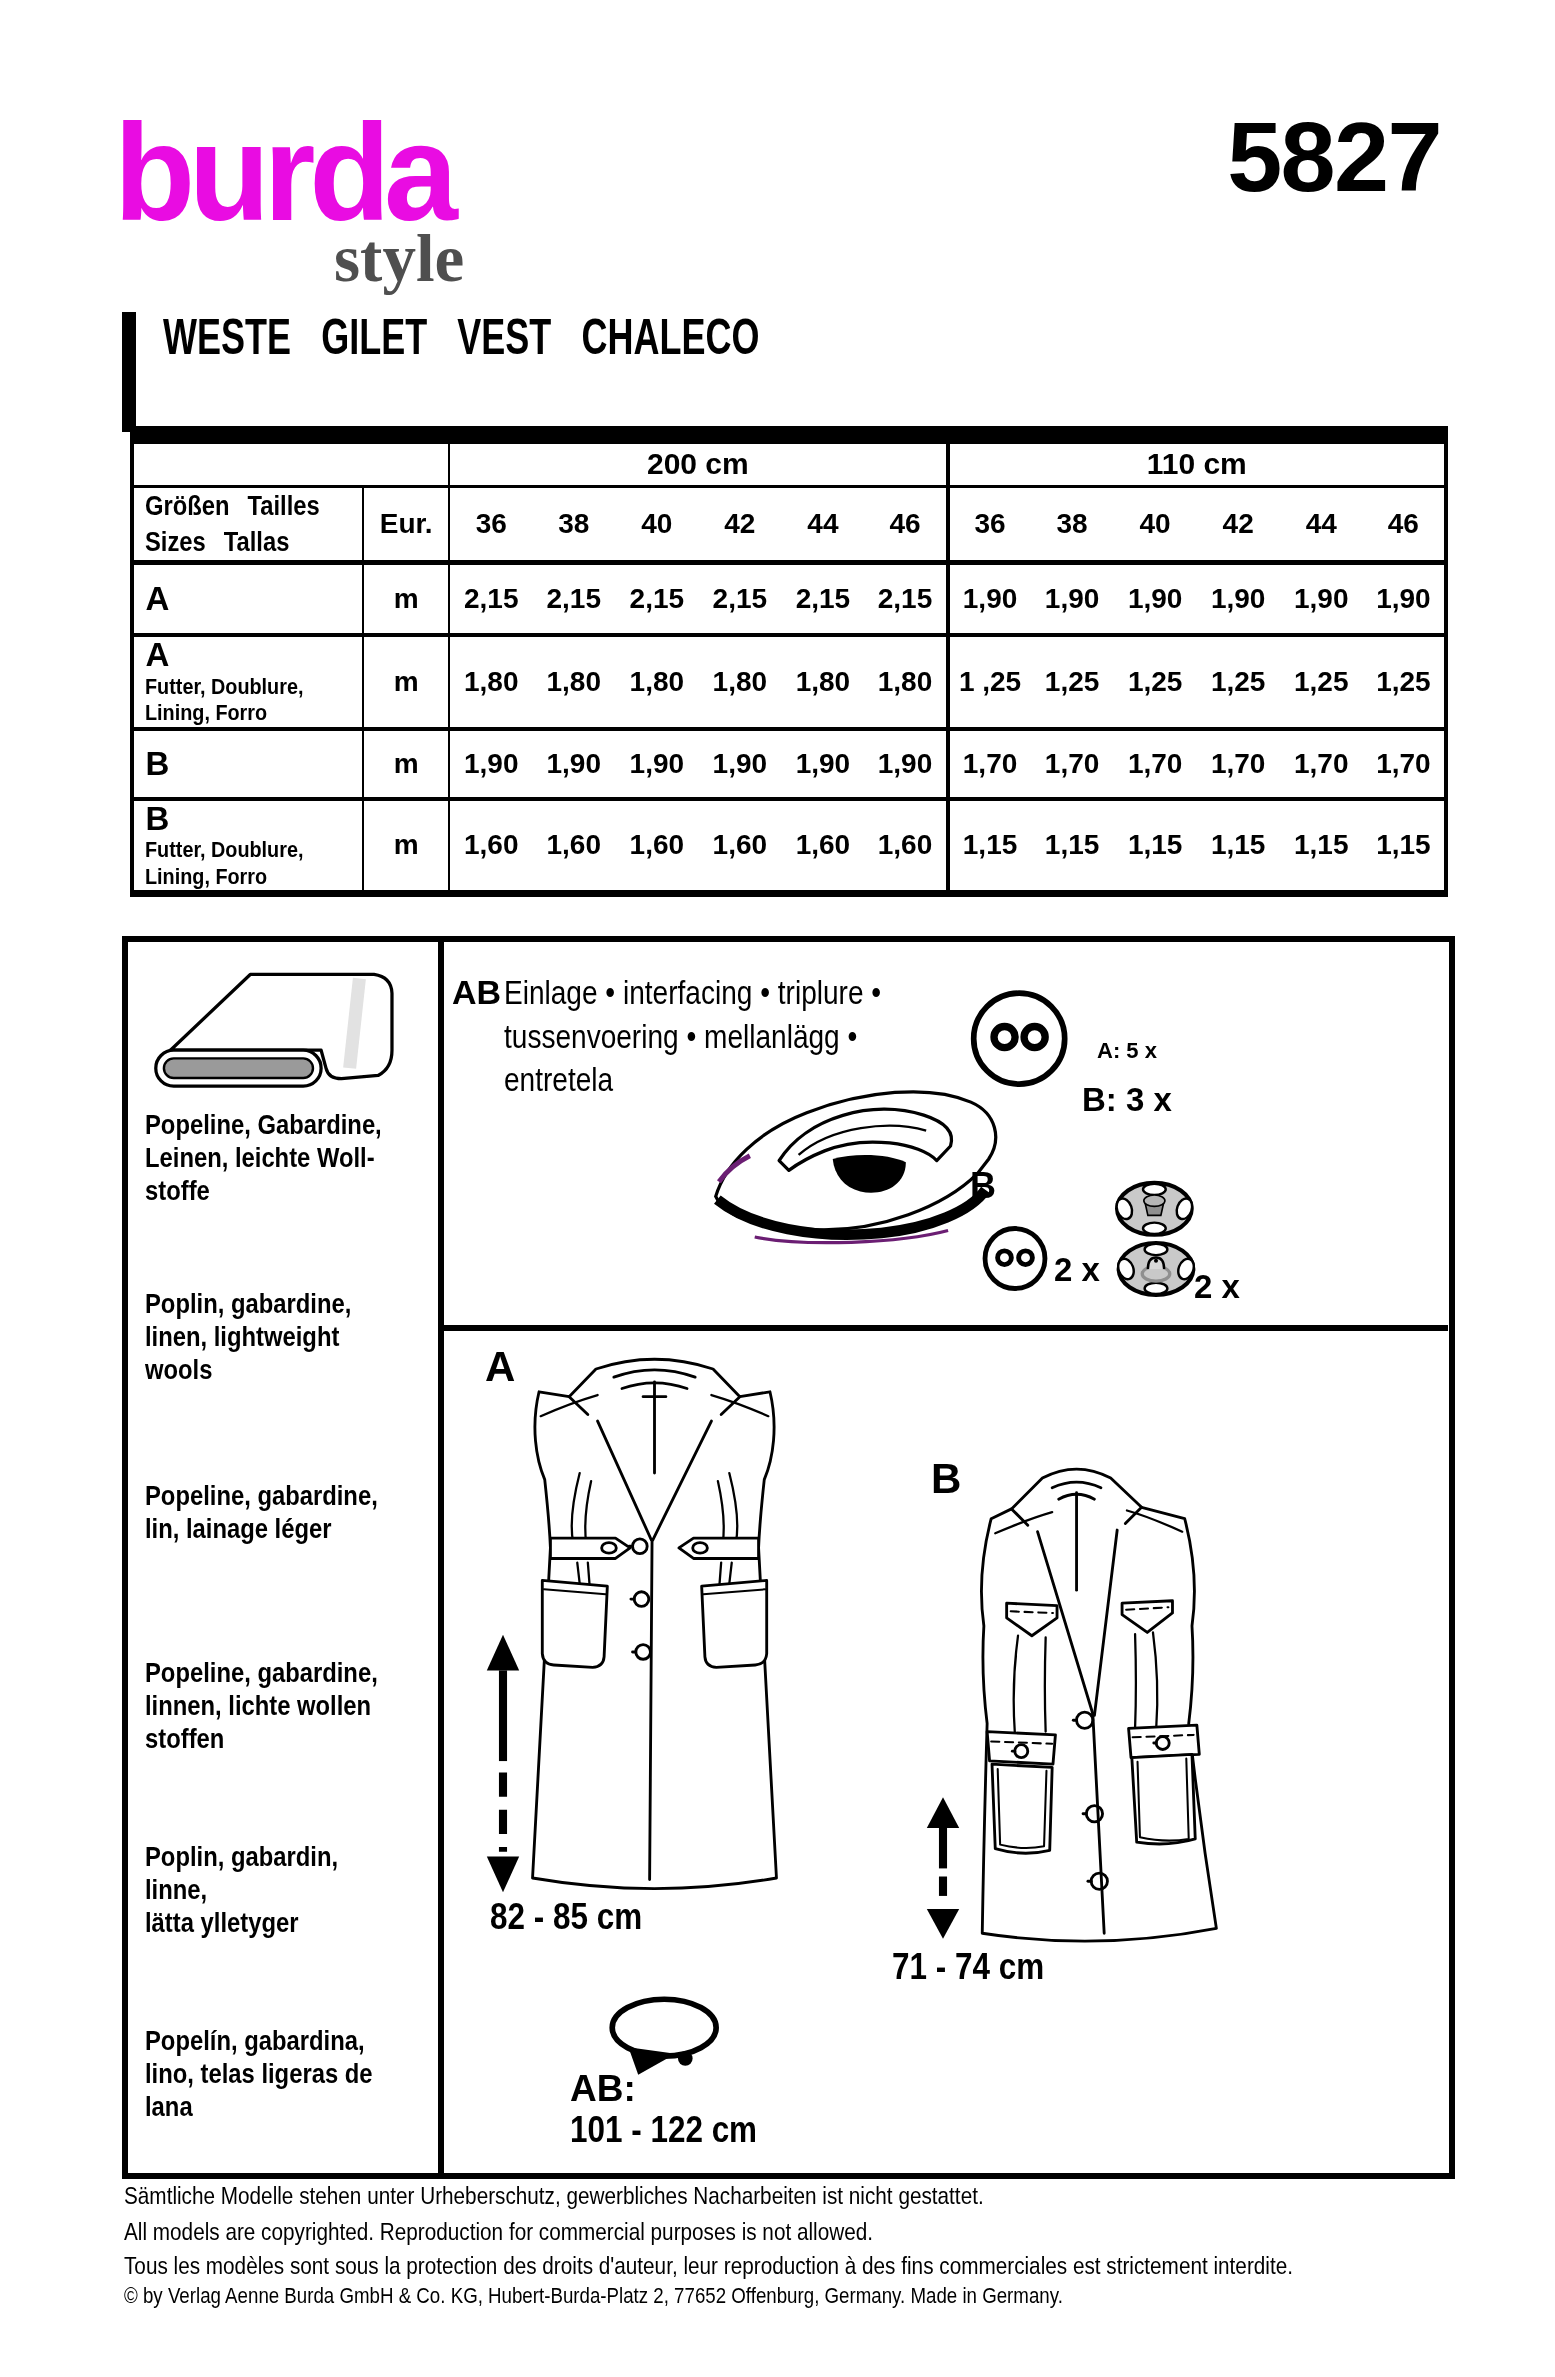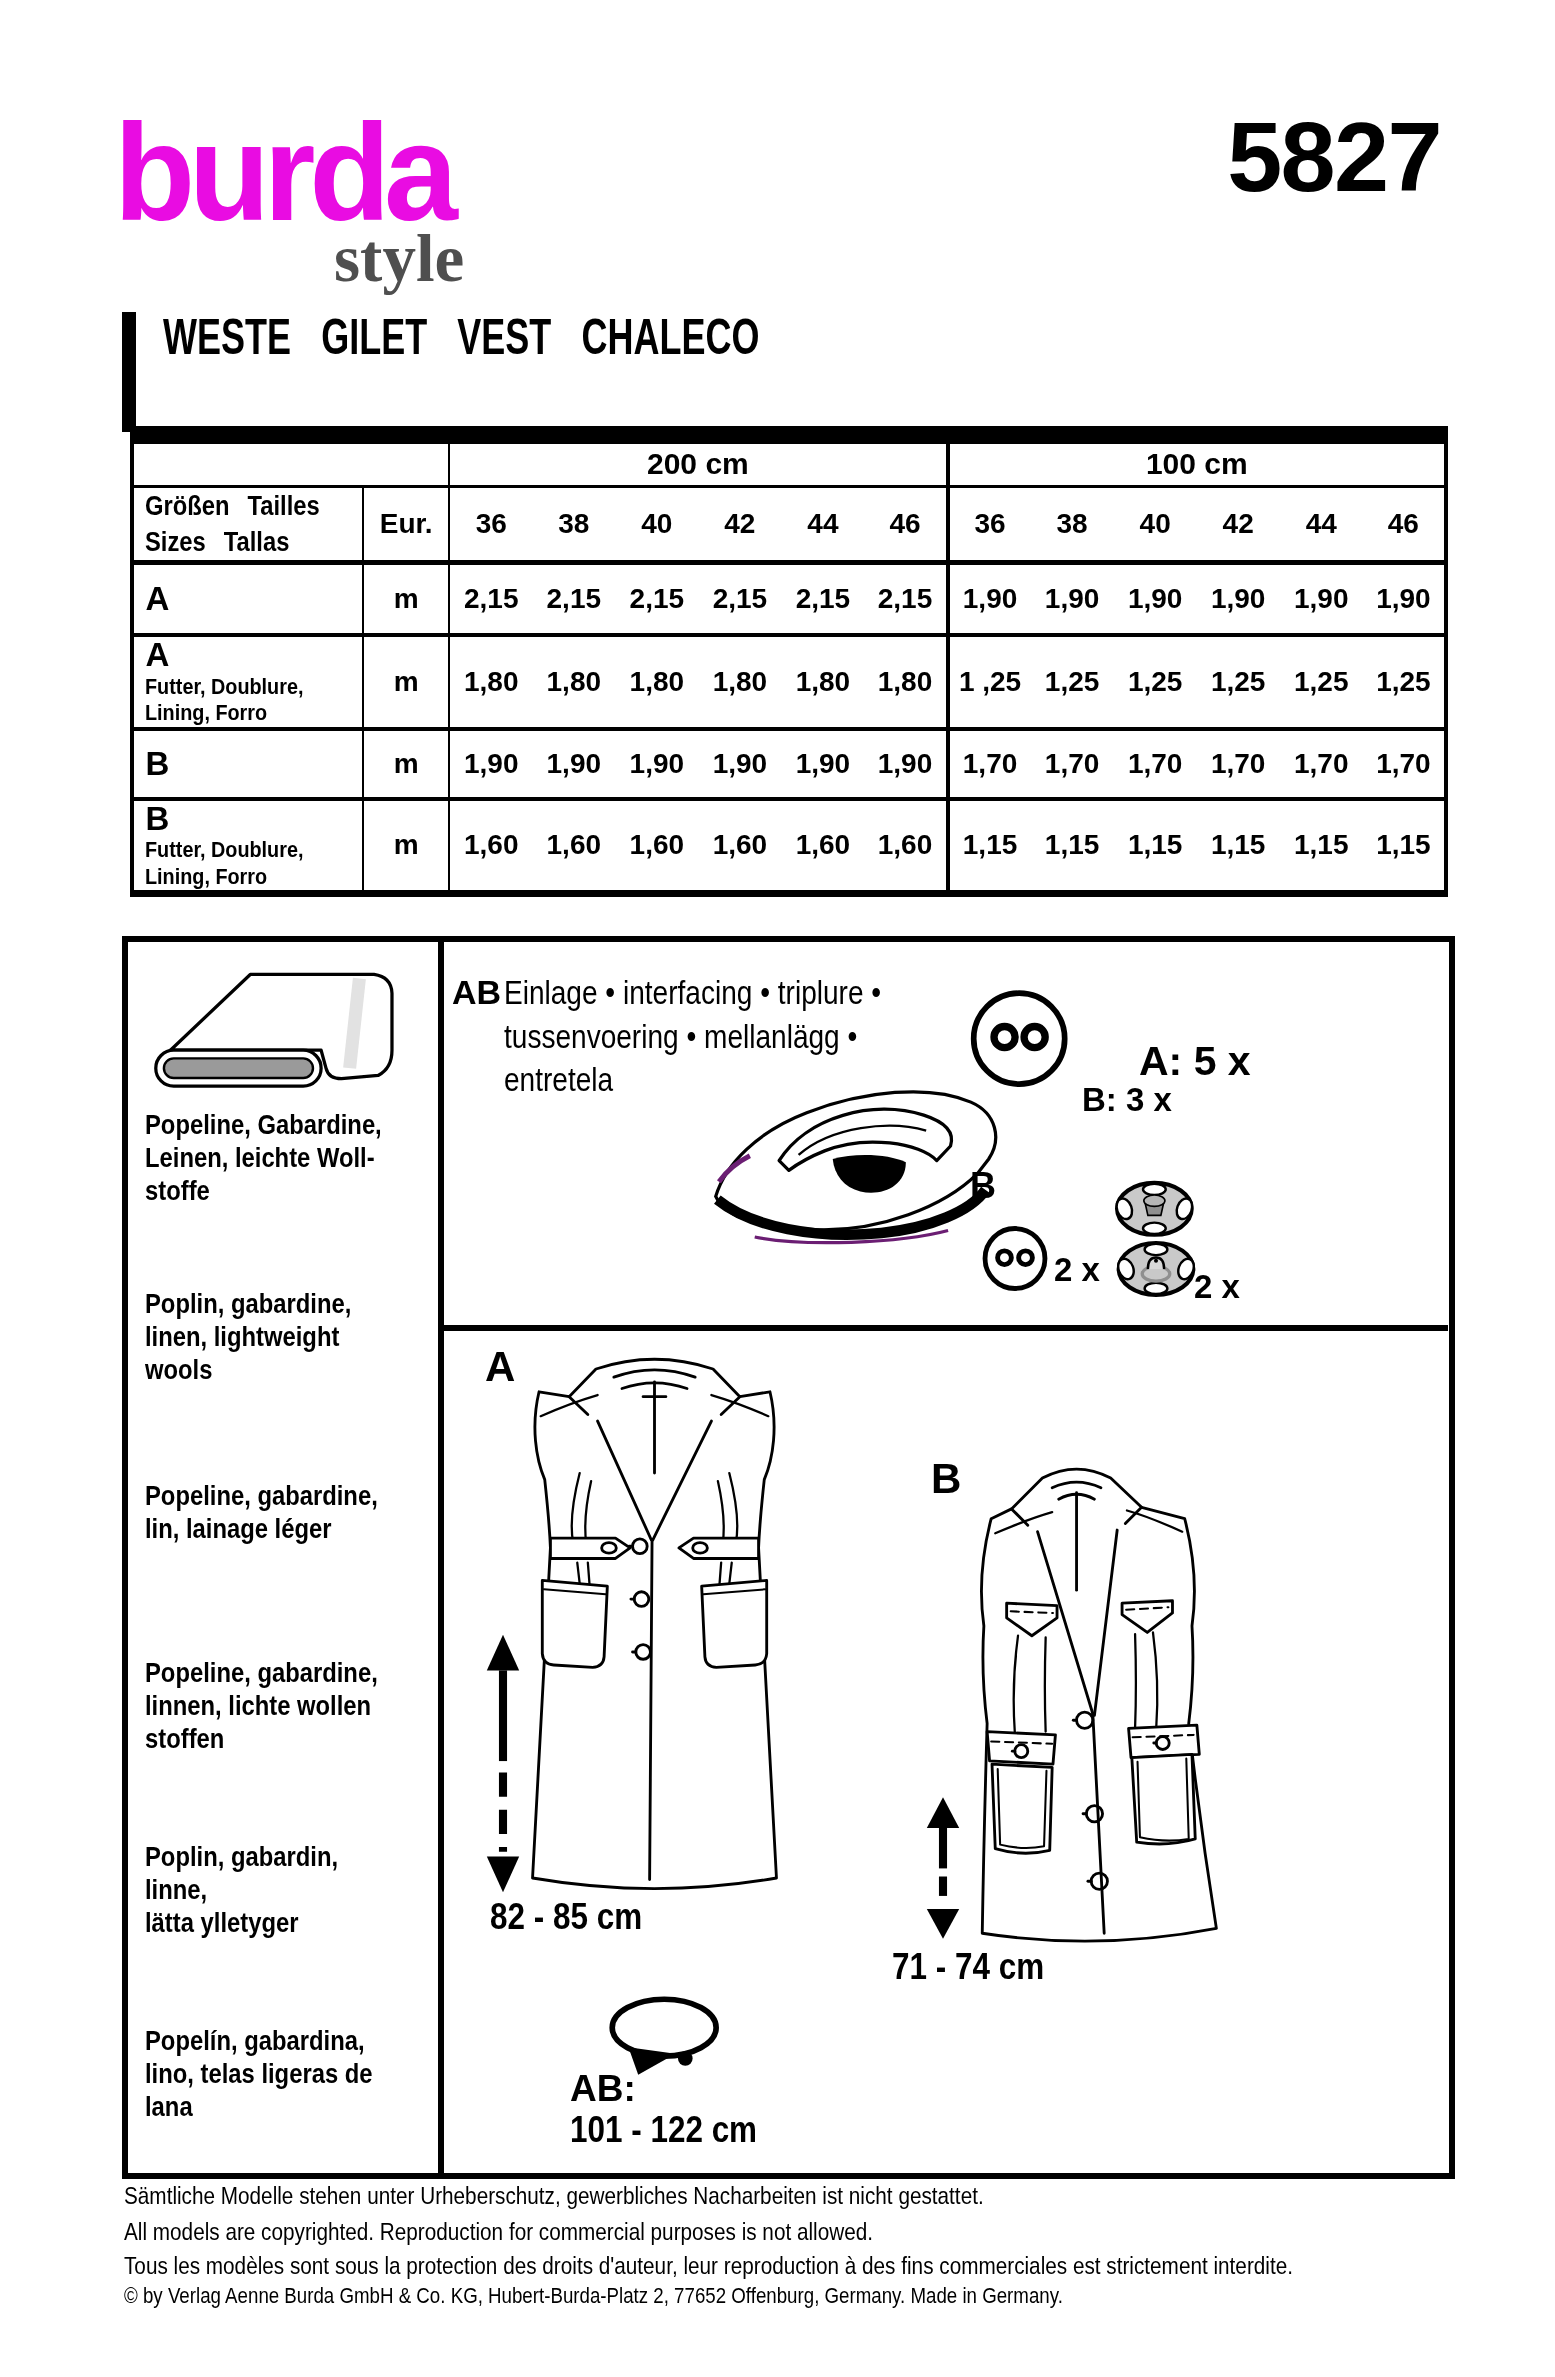--- a/index.html
+++ b/index.html
@@ -57,21 +57,21 @@
   .divider-h{left:444px;top:1325px;width:1004px;height:5.7px;background:#000;}
 
   
   .fabric-block{left:145px;width:293px;font-size:28px;line-height:1.18;font-weight:bold;}
   .fb-de{top:1108px;} .fb-en{top:1287px;} .fb-fr{top:1479px;}
   .fb-nl{top:1656px;} .fb-sv{top:1840px;} .fb-es{top:2024px;}
 
   
   .ab-label{left:452px;top:973px;font-size:34px;font-weight:bold;}
   .interfacing{left:504px;top:971px;font-size:33px;line-height:1.32;}
-  .btn-count-a{left:1139px;top:1038px;font-size:41px;font-weight:bold;}
+  .btn-count-a{left:1097px;top:1038px;font-size:22px;font-weight:bold;}
   .btn-count-b{left:1082px;top:1081px;font-size:33px;font-weight:bold;}
   .b-label{left:970px;top:1165px;font-size:36px;font-weight:bold;}
   .count-2x-1{left:1054px;top:1251px;font-size:33px;font-weight:bold;}
   .count-2x-2{left:1194px;top:1268px;font-size:33px;font-weight:bold;}
 
   
   .view-a-label{left:485px;top:1343px;font-size:42px;font-weight:bold;}
   .view-b-label{left:931px;top:1455px;font-size:42px;font-weight:bold;}
   .meas-a{left:454px;top:1896px;font-size:37px;font-weight:bold;margin-left:36px;}
   .meas-ab1{left:570px;top:2068px;font-size:37px;font-weight:bold;}
@@ -115,21 +115,21 @@
           <col style="width:83px">
           <col style="width:83px">
           <col style="width:83px">
           <col style="width:83px">
           <col style="width:83px">
       </colgroup>
       <tbody>
       <tr class="r-wg">
         <td class="empty" colspan="2"></td>
         <td class="wg" colspan="6">200 cm</td>
-        <td class="wg g2" colspan="6">100 cm</td>
+        <td class="wg g2" colspan="6">110 cm</td>
       </tr>
       <tr class="r-sz">
         <td class="lbl">
           <div class="szh">Größen Tailles</div>
           <div class="szh">Sizes Tallas</div>
         </td>
         <td class="eur">Eur.</td>
         <td class="sz">36</td>
         <td class="sz">38</td>
         <td class="sz">40</td>

